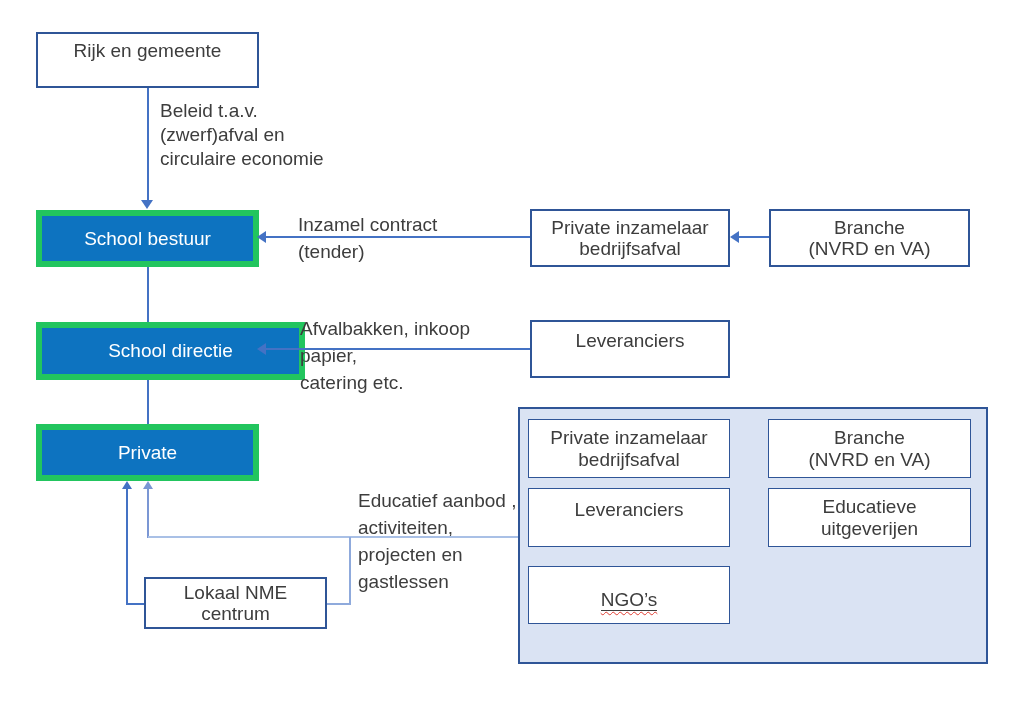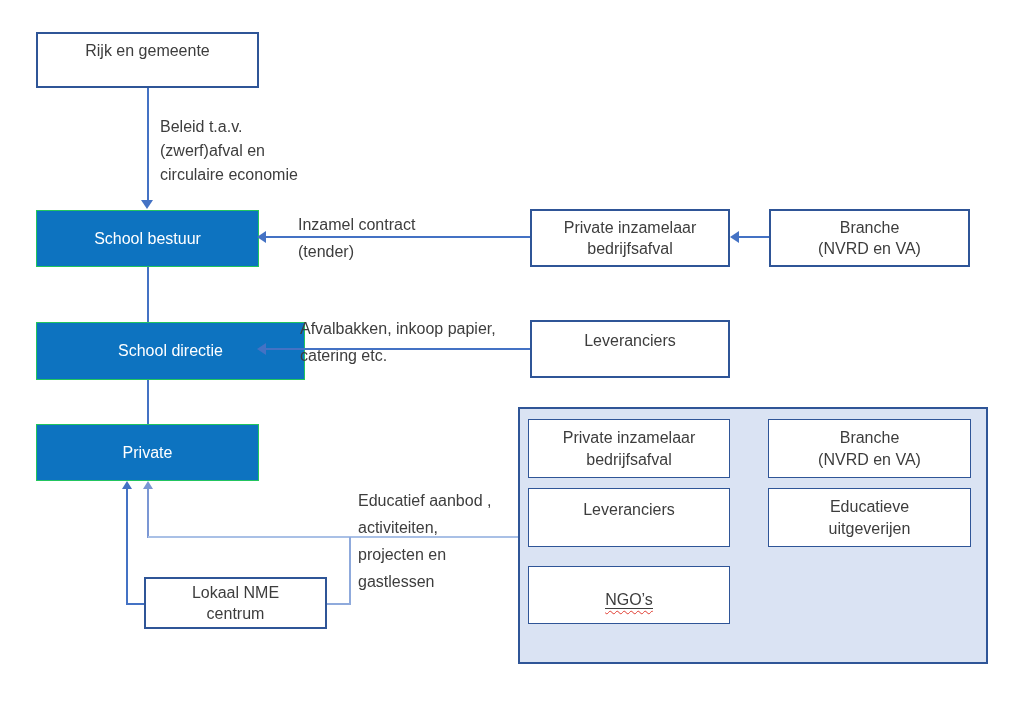--- a/index.html
+++ b/index.html
@@ -1,28 +1,28 @@
 <!DOCTYPE html>
 <html><head>
 <meta charset="utf-8">
 <style>
   html,body{margin:0;padding:0;background:#fff;}
   #stage{
     position:relative;width:1019px;height:708px;background:#ffffff;
     font-family:"Liberation Sans","DejaVu Sans",sans-serif;
-    color:#3d3d3d;font-size:16px;overflow:hidden;
+    color:#3d3d3d;font-size:19px;overflow:hidden;
   }
   .abs{position:absolute;box-sizing:border-box;}
   .box-white{
     background:#ffffff;border:2px solid #2f5597;text-align:center;
     white-space:pre-line;line-height:21px;
   }
   .box-white.center{display:flex;align-items:center;justify-content:center;}
   .box-blue{
-    background:#0d73c0;border:1px solid #22c55e;color:#ffffff;
+    background:#0d73c0;border:6px solid #22c55e;color:#ffffff;
     display:flex;align-items:center;justify-content:center;text-align:center;
   }
   .panel{background:#dae3f3;border:2px solid #2f5597;}
   .pbox{
     background:#ffffff;border:1.5px solid #2f5597;text-align:center;
     white-space:pre-line;line-height:22px;
   }
   .pbox.center{display:flex;align-items:center;justify-content:center;}
   .lbl{white-space:pre-line;text-align:left;}
   .line{position:absolute;}
@@ -51,21 +51,21 @@
 bedrijfsafval</div>
 
   <div class="abs box-white center" style="left:769px;top:209px;width:201px;height:58px;">Branche
 (NVRD en VA)</div>
 
   <div class="abs box-white" style="left:530px;top:320px;width:200px;height:58px;padding-top:8px;">Leveranciers</div>
 
   <div class="abs box-white center" style="left:144px;top:577px;width:183px;height:52px;">Lokaal NME
 centrum</div>
 
-  <div class="abs lbl" style="left:160px;top:115px;width:220px;line-height:24px;">Beleid t.a.v.
+  <div class="abs lbl" style="left:160px;top:99px;width:220px;line-height:24px;">Beleid t.a.v.
 (zwerf)afval en
 circulaire economie</div>
 
   <div class="abs lbl" style="left:298px;top:211px;width:220px;line-height:27px;">Inzamel contract
 (tender)</div>
 
   <div class="abs lbl" style="left:358px;top:487px;width:180px;line-height:27px;">Educatief aanbod ,
 activiteiten,
 projecten en
 gastlessen</div>

